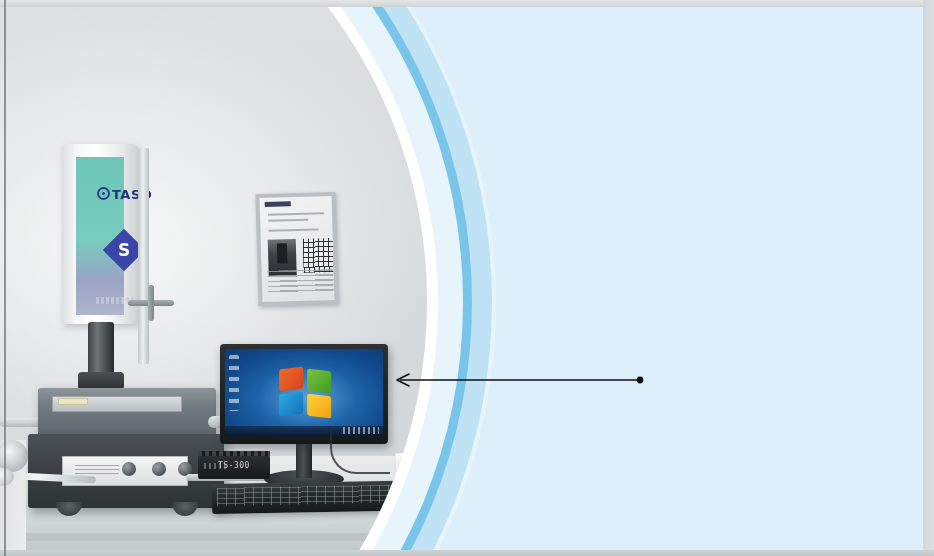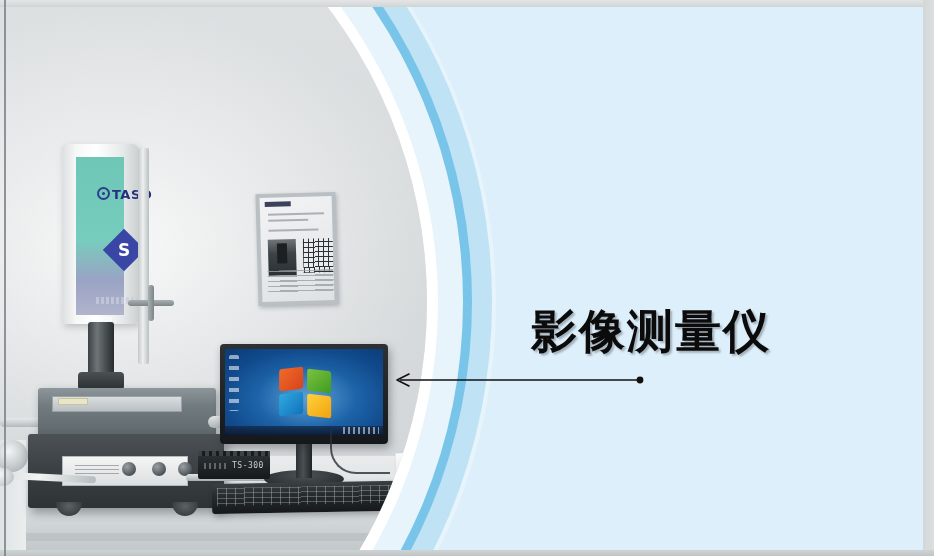--- a/index.html
+++ b/index.html
@@ -361,21 +361,21 @@
   .ctrl-box{
     position:absolute; left:198px; top:455px; width:72px; height:24px;
     background:linear-gradient(180deg,#2b3033,#15191b);
     border-radius:2px;
   }
   .ctrl-top{
     position:absolute; left:0; top:-4px; width:72px; height:5px;
     background:repeating-linear-gradient(90deg,#3c4245 0 4px, #181c1e 4px 7px);
   }
   .ctrl-label{
-    position:absolute; left:34px; top:6px;
+    position:absolute; left:20px; top:6px;
     color:#c9ced0; font-size:8px; letter-spacing:.5px;
     font-family:"DejaVu Sans Mono","Liberation Mono",monospace;
   }
   .ctrl-dots{
     position:absolute; left:6px; top:8px; width:22px; height:6px;
     background:repeating-linear-gradient(90deg,#7b8285 0 2px, transparent 2px 5px);
     opacity:.7;
   }
 
   
@@ -552,21 +552,20 @@
 
       </div>
     </div>
   </div>
 
   <div class="edge-top"></div>
   <div class="edge-right"></div>
   <div class="edge-bottom"></div>
   <div class="edge-left-rule"></div>
 
-  <div id="title-text">影像测量仪</div>
 
   <svg id="callout" viewBox="0 0 934 556">
     <line x1="640" y1="380" x2="400" y2="380" stroke="#111111" stroke-width="1.6"></line>
     <polyline points="409,374 397,380 409,386" fill="none" stroke="#111111" stroke-width="1.6" stroke-linecap="round" stroke-linejoin="round"></polyline>
     <circle cx="640" cy="380" r="3.4" fill="#111111"></circle>
   </svg>
 
 </div>
 
 </body></html>

